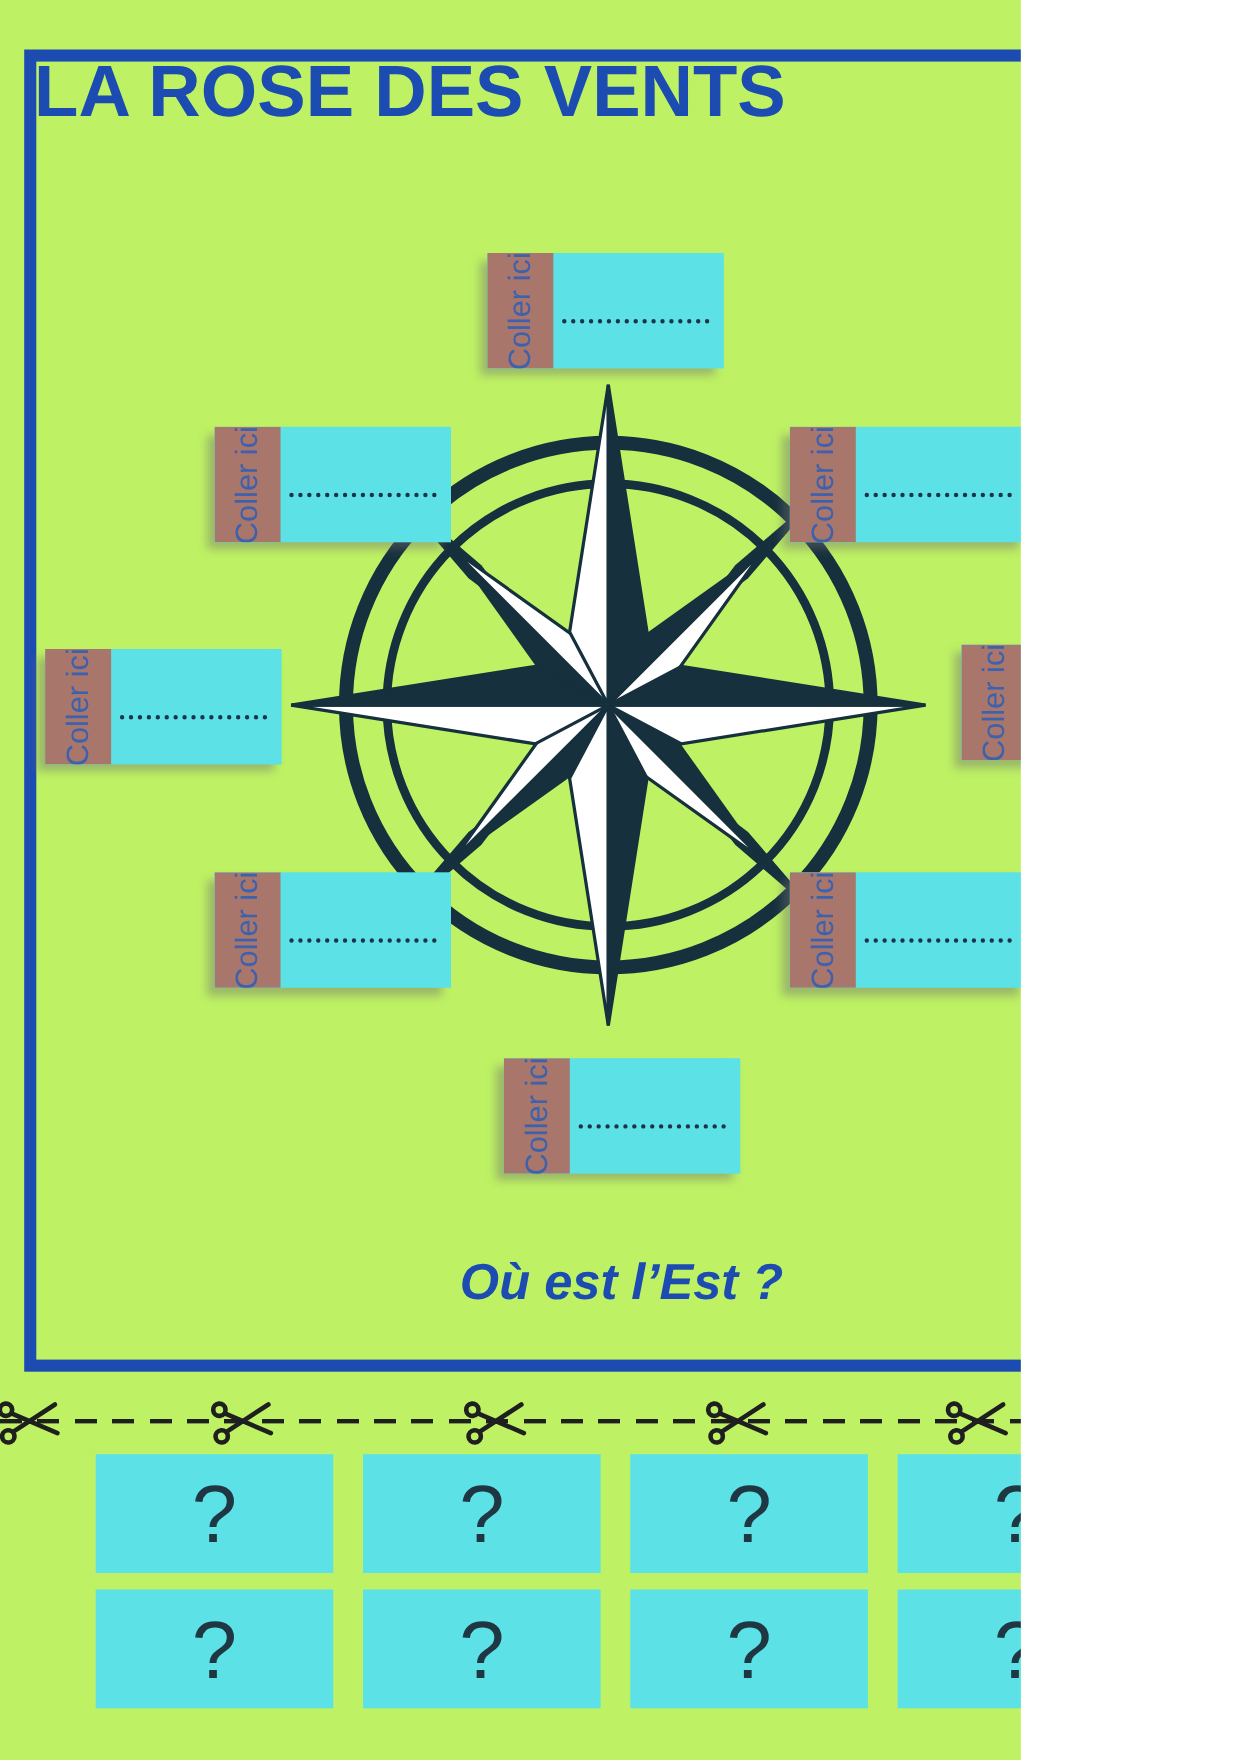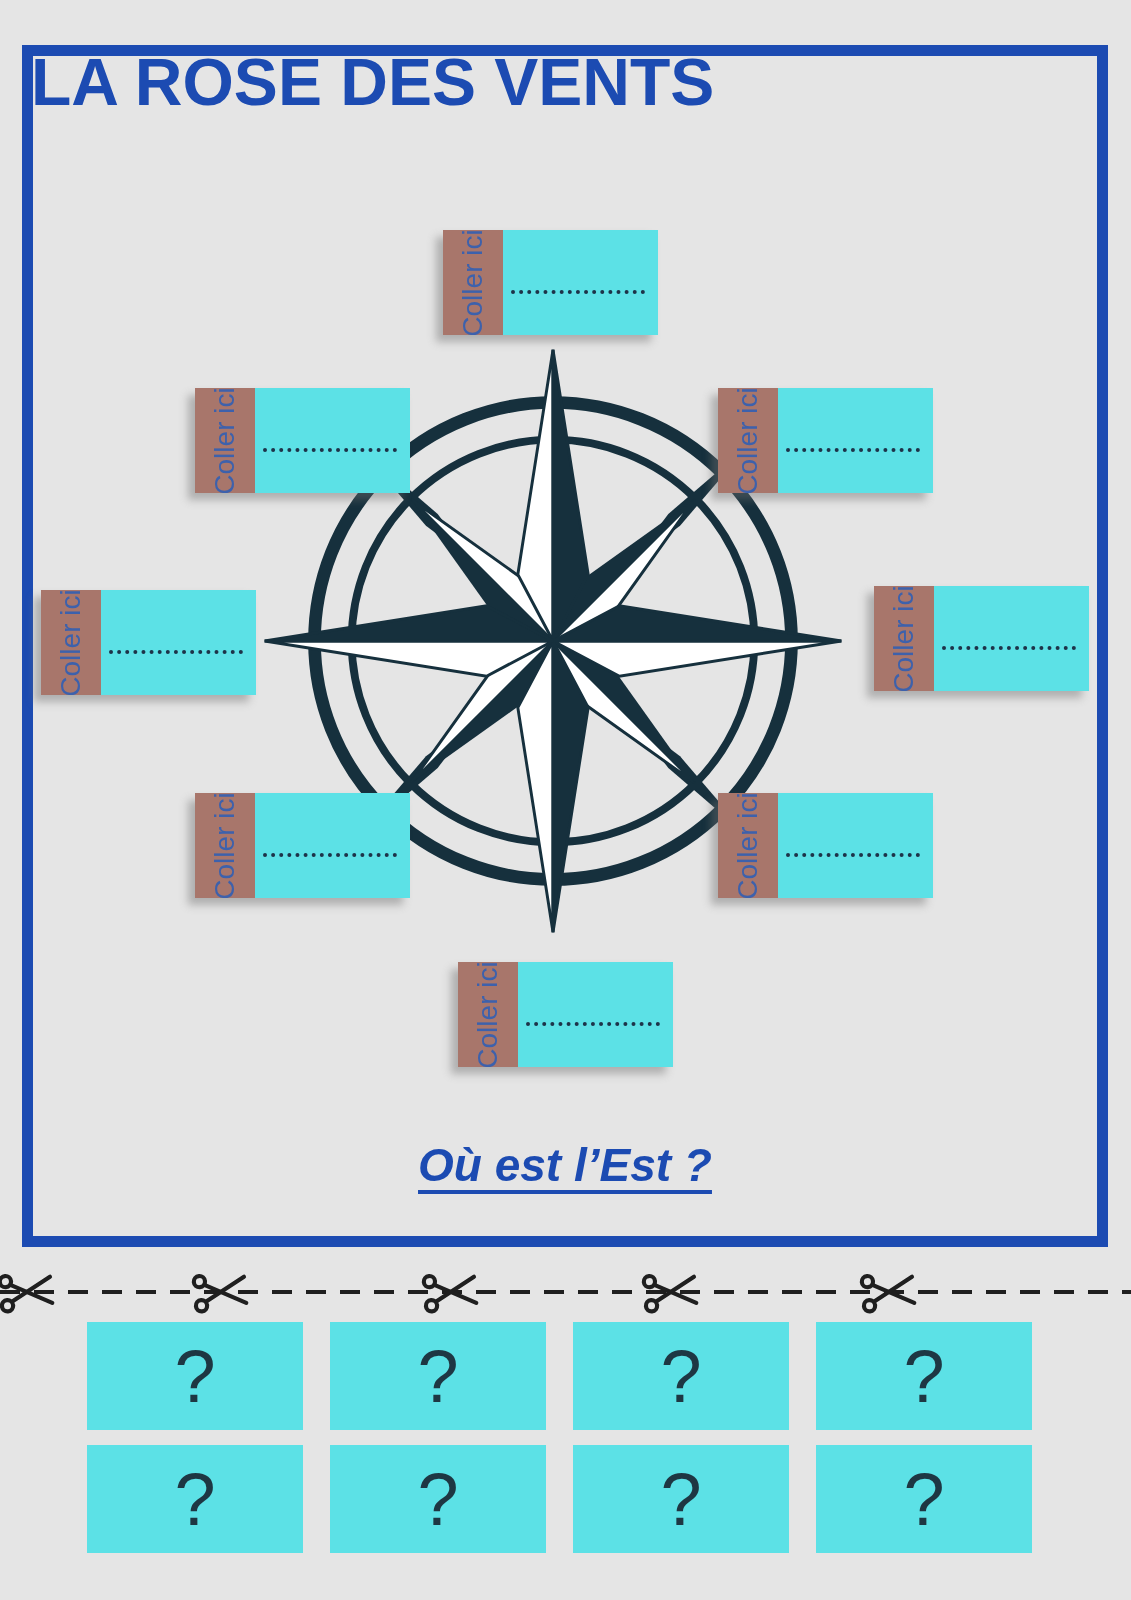--- a/index.html
+++ b/index.html
@@ -1,17 +1,17 @@
 <!DOCTYPE html>
 <html><head>
 <meta charset="utf-8">
 <style>
   html,body{margin:0;padding:0;background:#ffffff;}
   #page{
-    position:relative; width:1131px; height:1600px; background:#e5e5e5;
+    position:relative; width:928px; height:1600px; background:#bef264;
     font-family:"Liberation Sans", sans-serif; overflow:hidden;
   }
   
   #frame{
     position:absolute; left:22px; top:45px; width:1086px; height:1202px;
     border:11px solid #1c4bb2; box-sizing:border-box; background:transparent;
   }
   
   #title{
     position:absolute; left:31px; top:48px; width:740px;
@@ -49,21 +49,21 @@
   .pc-e  {left:874px; top:586px;}
   .pc-sw {left:195px; top:793px;}
   .pc-se {left:718px; top:793px;}
   .pc-s  {left:458px; top:962px;}
   
   #question{
     position:absolute; left:22px; top:1138px; width:1086px; text-align:center;
     font-size:46px; font-weight:bold; font-style:italic; color:#1c4bb2;
   }
   #question span{
-    text-decoration:underline; text-decoration-thickness:4px; text-underline-offset:9px;text-align:right;
+    text-decoration-thickness:4px; text-underline-offset:9px;text-align:right;
   }
   
   #cutline{
     position:absolute; left:0; top:1290px; width:1131px; height:4px;
     background:repeating-linear-gradient(90deg,#1f1f1f 0 20px,transparent 20px 34px);
   }
   .scissors{ position:absolute; width:56px; height:44px; top:1270px; transform:rotate(-5deg); }
   .sc-1{left:-2px;} .sc-2{left:192px;} .sc-3{left:422px;} .sc-4{left:642px;} .sc-5{left:860px;}
   
   .answer-card{

